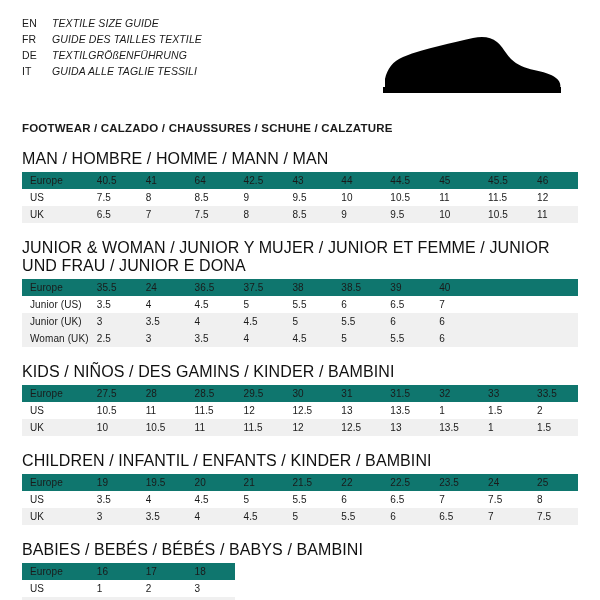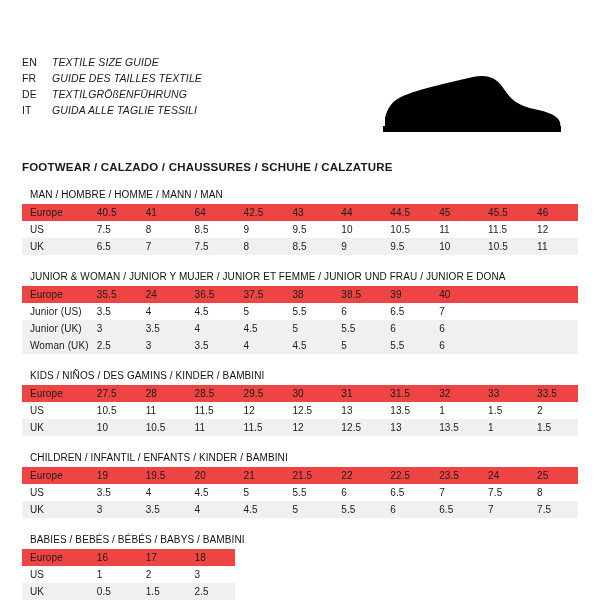--- a/index.html
+++ b/index.html
@@ -20,21 +20,20 @@
     height: 600px;
     box-sizing: border-box;
     padding: 16px 22px 0 22px;
   }
 
   
   .header {
     display: flex;
     align-items: flex-start;
     justify-content: space-between;
-    margin-top: 39px;
   }
   .lang-block {
     display: flex;
     flex-direction: column;
     gap: 1px;
   }
   .lang-row {
     display: flex;
     font-size: 10.5px;
     line-height: 15px;
@@ -64,44 +63,43 @@
     font-size: 11.5px;
     font-weight: bold;
     letter-spacing: 0.2px;
   }
 
   
   .section {
     margin-top: 16px;
   }
   .section-title {
-    font-size: 10px;
+    font-size: 16px;
     font-weight: normal;
     letter-spacing: 0.1px;
     margin-bottom: 4px;
     color: #111;
-    margin-left: 8px;
   }
   table {
     border-collapse: collapse;
     table-layout: fixed;
     font-size: 10px;
   }
   table.full {
     width: 556px;
   }
   td {
     height: 17px;
     padding: 0 0 0 8px;
     vertical-align: middle;
     white-space: nowrap;
     letter-spacing: 0.1px;
   }
   .row-shade td {
-    background: #ef4444;
+    background: #0f766e;
   }
   .row-plain td {
     background: #ffffff;
   }
   .row-alt td {
     background: #f0f0f0;
   }
   .label-cell {
     font-weight: normal;
   }

